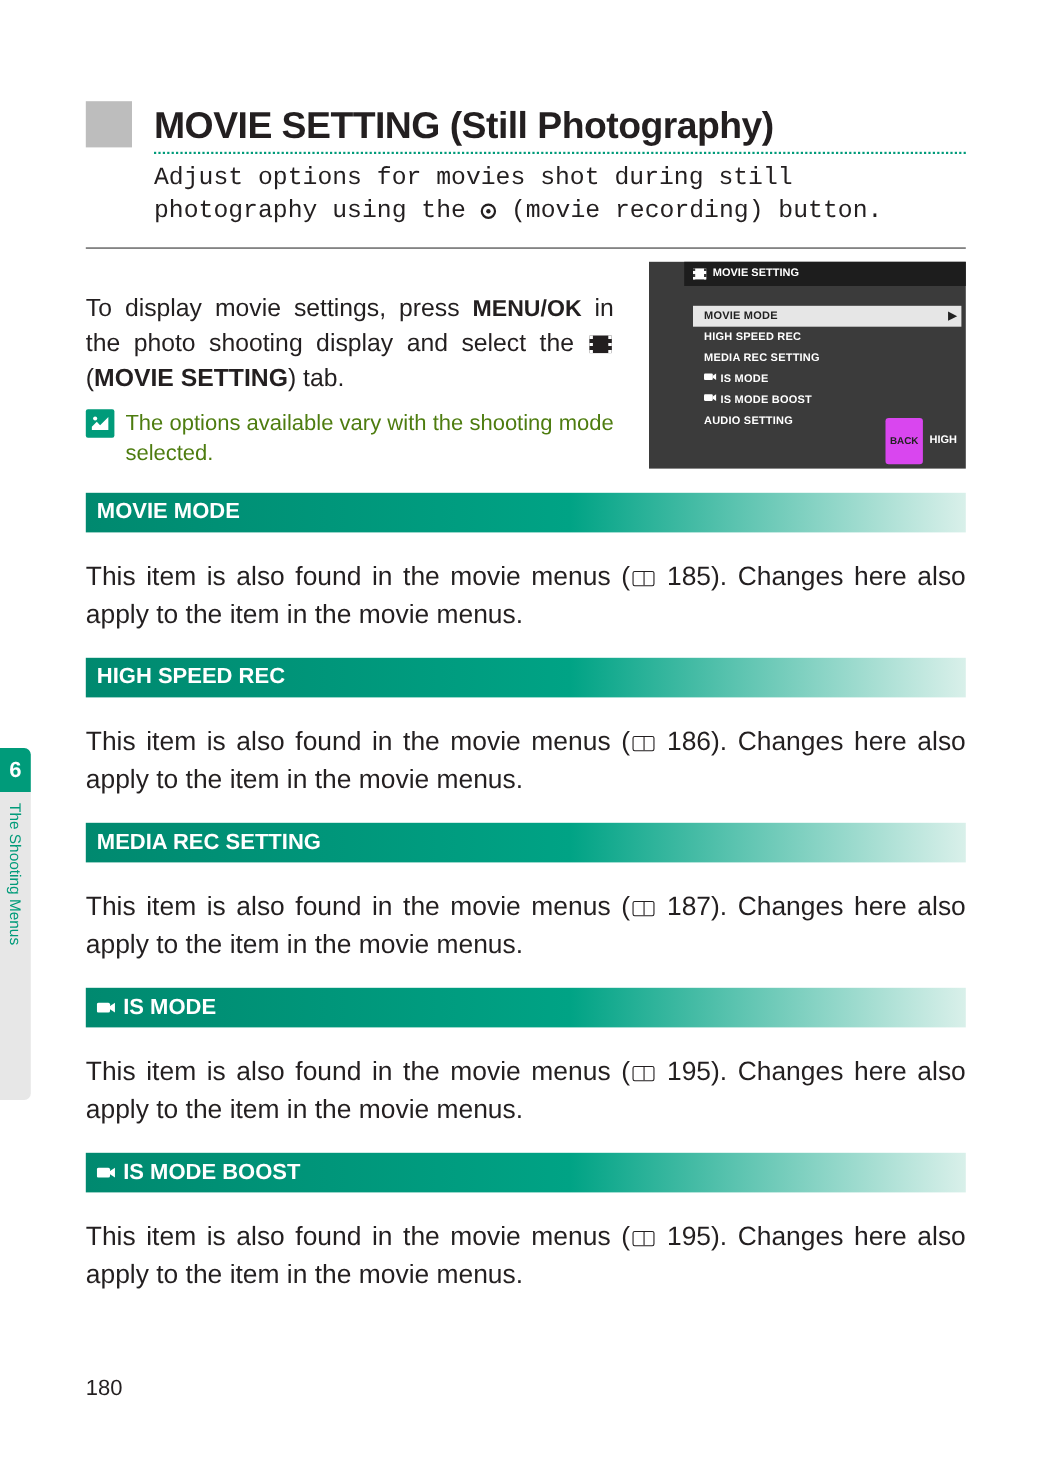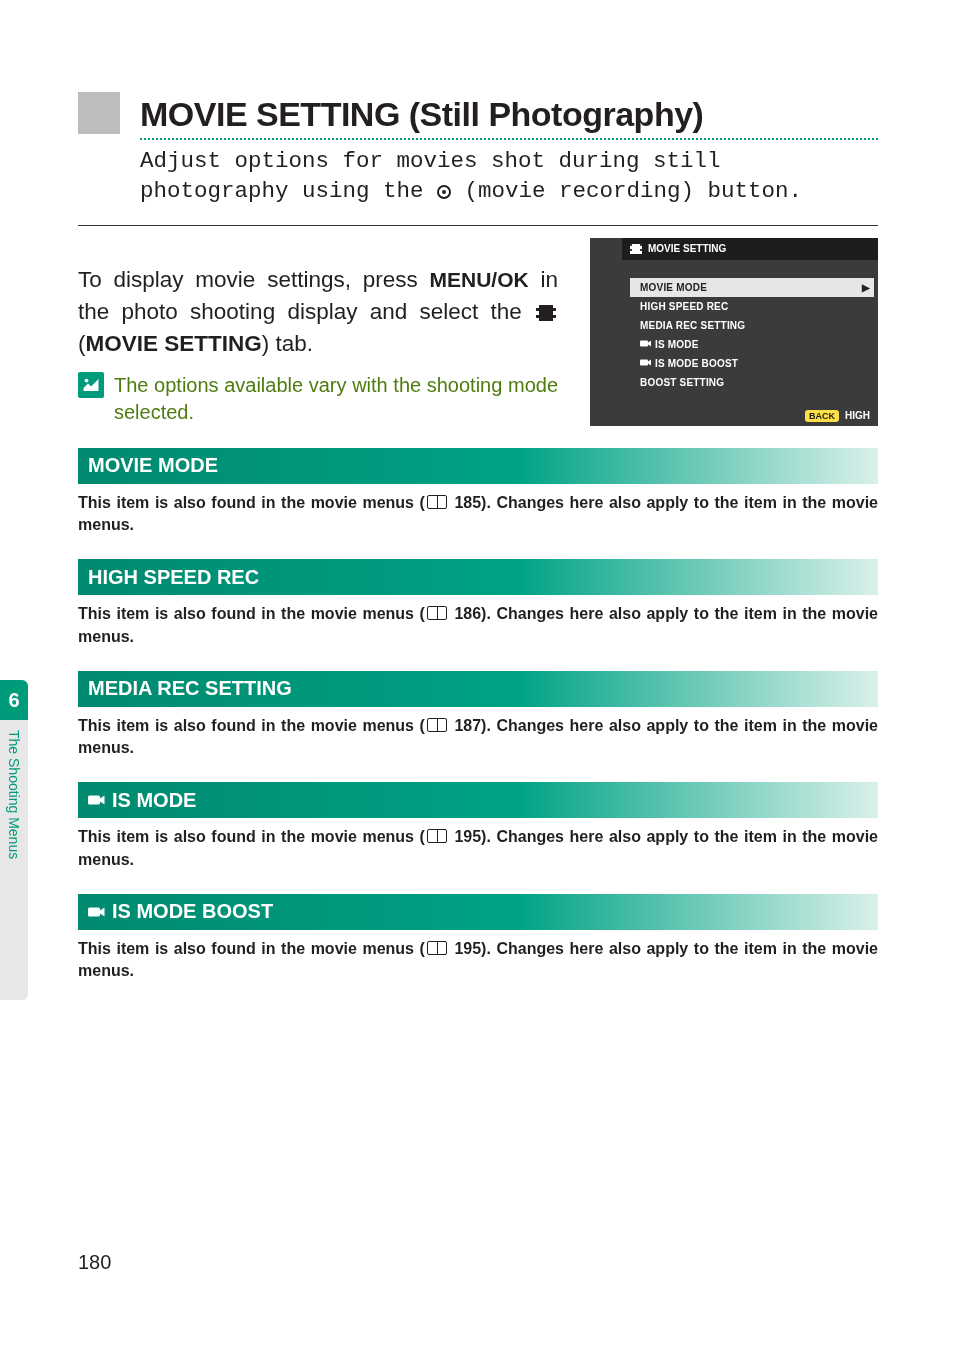--- a/index.html
+++ b/index.html
@@ -121,21 +121,21 @@
     background: linear-gradient(to right, #00896f 0%, #00a385 55%, #d9f0ea 100%);
     color: #fff;
     font-weight: 700;
     font-size: 20px;
     display: flex;
     align-items: center;
     padding-left: 10px;
     gap: 6px;
   }
   .section-body {
-    font-size: 16px; line-height: 1.42; margin-top: 8px; text-align: justify; font-weight: bold;
+    font-size: 24px; line-height: 1.42; margin-top: 24px; text-align: justify;
   }
   .page-num {
     position: absolute; left: 78px; bottom: 72px; font-size: 20px;
   }
   
   .cam-menu {
     width: 288px; height: 188px; background: #3b3b3b;
     font-family: Arial, sans-serif; color:#fff; position:relative; flex:0 0 288px;
     font-size:11px;
   }
@@ -159,21 +159,21 @@
     height:19px; display:flex; align-items:center; padding-left:10px;
     font-size:10px; font-weight:700; letter-spacing:0.2px;
     justify-content:space-between;
   }
   .cam-item.selected { background:#e6e6e6; color:#222;}
   .chev { margin-right:4px; font-size:10px; color:#222;}
   .cam-footer {
     position:absolute; right:8px; bottom:4px; font-size:10px; font-weight:700;
     display:flex; align-items:center; gap:6px;
   }
-  .back-pill { background:#fde047; color:#222; padding:1px 4px; border-radius:3px; font-size:9px;}
+  .back-pill { background:#d946ef; color:#222; padding:16px 4px; border-radius:3px; font-size:9px;}
   .cam-svg-white { width:12px; height:9px; }
   .mglyph {
     display:inline-block; width:12px; height:10px; background:#fff; vertical-align:-1px;
     position:relative;
   }
   .mglyph::before,.mglyph::after{
     content:"";position:absolute;width:2px;height:100%;
     background-image:linear-gradient(to bottom,#3b3b3b 25%,#fff 25% 50%,#3b3b3b 50% 75%,#fff 75%);
   }
   .mglyph::before{left:0}.mglyph::after{right:0}
@@ -233,21 +233,21 @@
                 <path d="M16 6l6-4v12l-6-4z" fill="#fff"></path>
               </svg> IS MODE</span>
           </div>
           <div class="cam-item">
             <span><svg class="cam-svg-white" viewBox="0 0 24 16">
                 <rect x="0" y="2" width="16" height="12" rx="2" fill="#fff"></rect>
                 <path d="M16 6l6-4v12l-6-4z" fill="#fff"></path>
               </svg> IS MODE BOOST</span>
           </div>
           <div class="cam-item">
-            <span>BOOST SETTING</span>
+            <span>AUDIO SETTING</span>
           </div>
         </div>
       <div class="cam-footer">
         <span class="back-pill">BACK</span>
         <span>HIGH</span>
       </div>
     </div>
   </div>
 
   <div id="sections">

